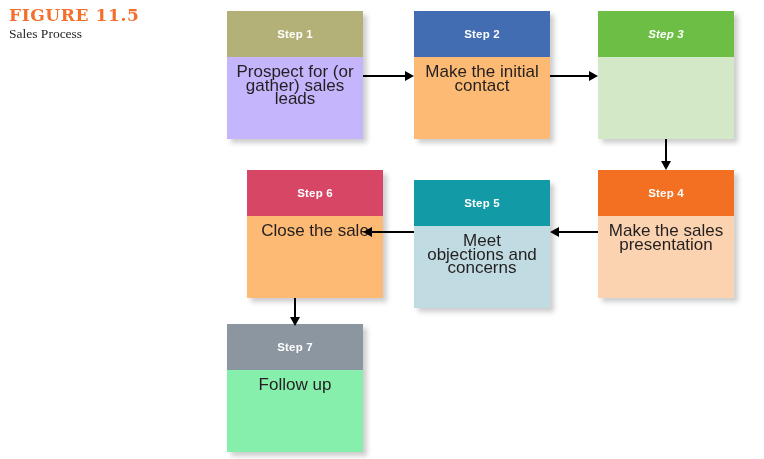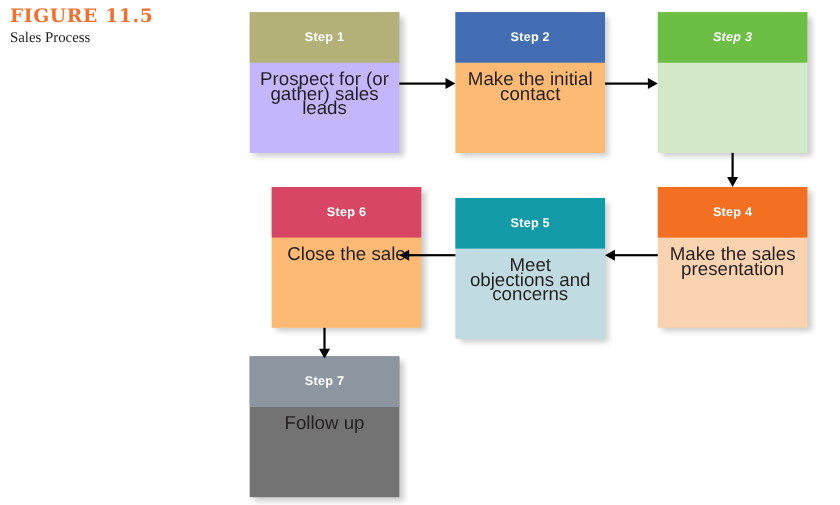--- a/index.html
+++ b/index.html
@@ -142,21 +142,21 @@
   <div class="step-box" style="left:414px; top:170px; background:#C0DCE2;margin-top:10px;">
     <div class="step-header" style="background:#129BA6;">Step 5</div>
     <div class="step-body">Meet objections and concerns</div>
   </div>
 
   <div class="step-box" style="left:227px; top:170px; background:#fdba74;margin-left:20px;">
     <div class="step-header" style="background:#D84665;">Step 6</div>
     <div class="step-body">Close the sale</div>
   </div>
 
-  <div class="step-box" style="left:227px; top:324px; background:#737373;">
+  <div class="step-box" style="left:227px; top:324px; background:#86efac;">
     <div class="step-header" style="background:#8C96A0;">Step 7</div>
     <div class="step-body">Follow up</div>
   </div>
 
   <div class="arrow" style="left:363px; top:71px; width:51px; height:10px;">
     <div class="arrow-line-h" style="width:43px; top:4px;"></div>
     <div class="arrow-head head-right" style="left:42px; top:0px;"></div>
   </div>
 
   <div class="arrow" style="left:550px; top:71px; width:48px; height:10px;">

